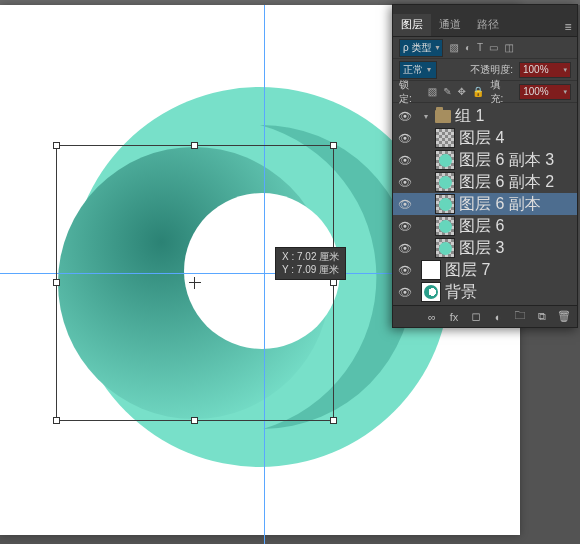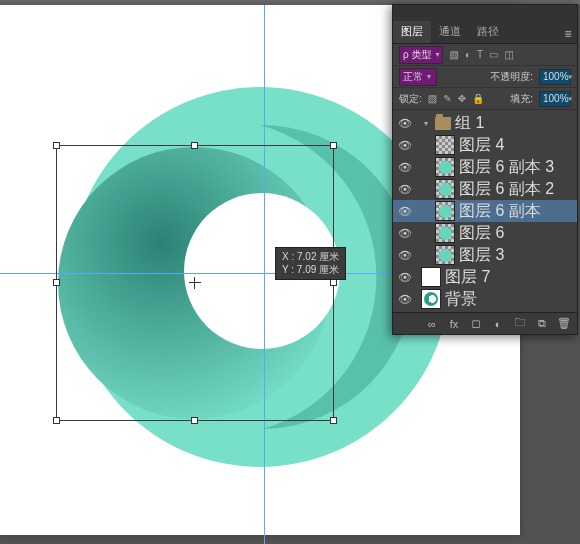--- a/index.html
+++ b/index.html
@@ -87,21 +87,21 @@
     position: absolute;
     right: 2px; top: 4px;
     width: 186px;
     background: #404040;
     border: 1px solid #222;
     box-shadow: -2px 2px 10px rgba(0,0,0,0.5);
   }
   .panel-tabs {
     display: flex; align-items: flex-end;
     background: #333333;
-    height: 39px;
+    height: 32px;
     border-bottom: 1px solid #222;
   }
   .tab {
     padding: 3px 8px 4px;
     font-size: 11px;
     color: #aaaaaa;
     cursor: pointer;
   }
   .tab.active { color: #ffffff; background: #404040; }
   .menu-btn {
@@ -112,30 +112,30 @@
   .panel-row {
     display: flex; align-items: center;
     height: 22px;
     padding: 0 6px;
     gap: 6px;
     border-bottom: 1px solid #333;
     font-size: 10px;
     color: #cccccc;
   }
   .select {
-    background: #701a75; border: 1px solid #2d2d2d;
+    background: #0c4a6e; border: 1px solid #2d2d2d;
     color: #dcdcdc; font-size: 10px;
     height: 16px; padding: 8px 3px;
     display: flex; align-items: center; gap: 4px;
   }
   .chev { font-size: 8px; color: #aaa; }
   .num-box {
-    background: #0c4a6e; border: 1px solid #2d2d2d;
+    background: #7f1d1d; border: 1px solid #2d2d2d;
     color: #dcdcdc; font-size: 10px;
-    height: 16px; width: 32px; padding: 0 3px;
+    height: 16px; width: 52px; padding: 0 3px;
     display: flex; align-items: center; justify-content: space-between;
   }
   .tri { font-size: 7px; color: #aaa; }
   .lock-row span.icon { font-size: 10px; color: #aaa; }
   
   .layer-list {
     max-height: 440px;
     background: #404040;
     padding: 2px 0;
   }

